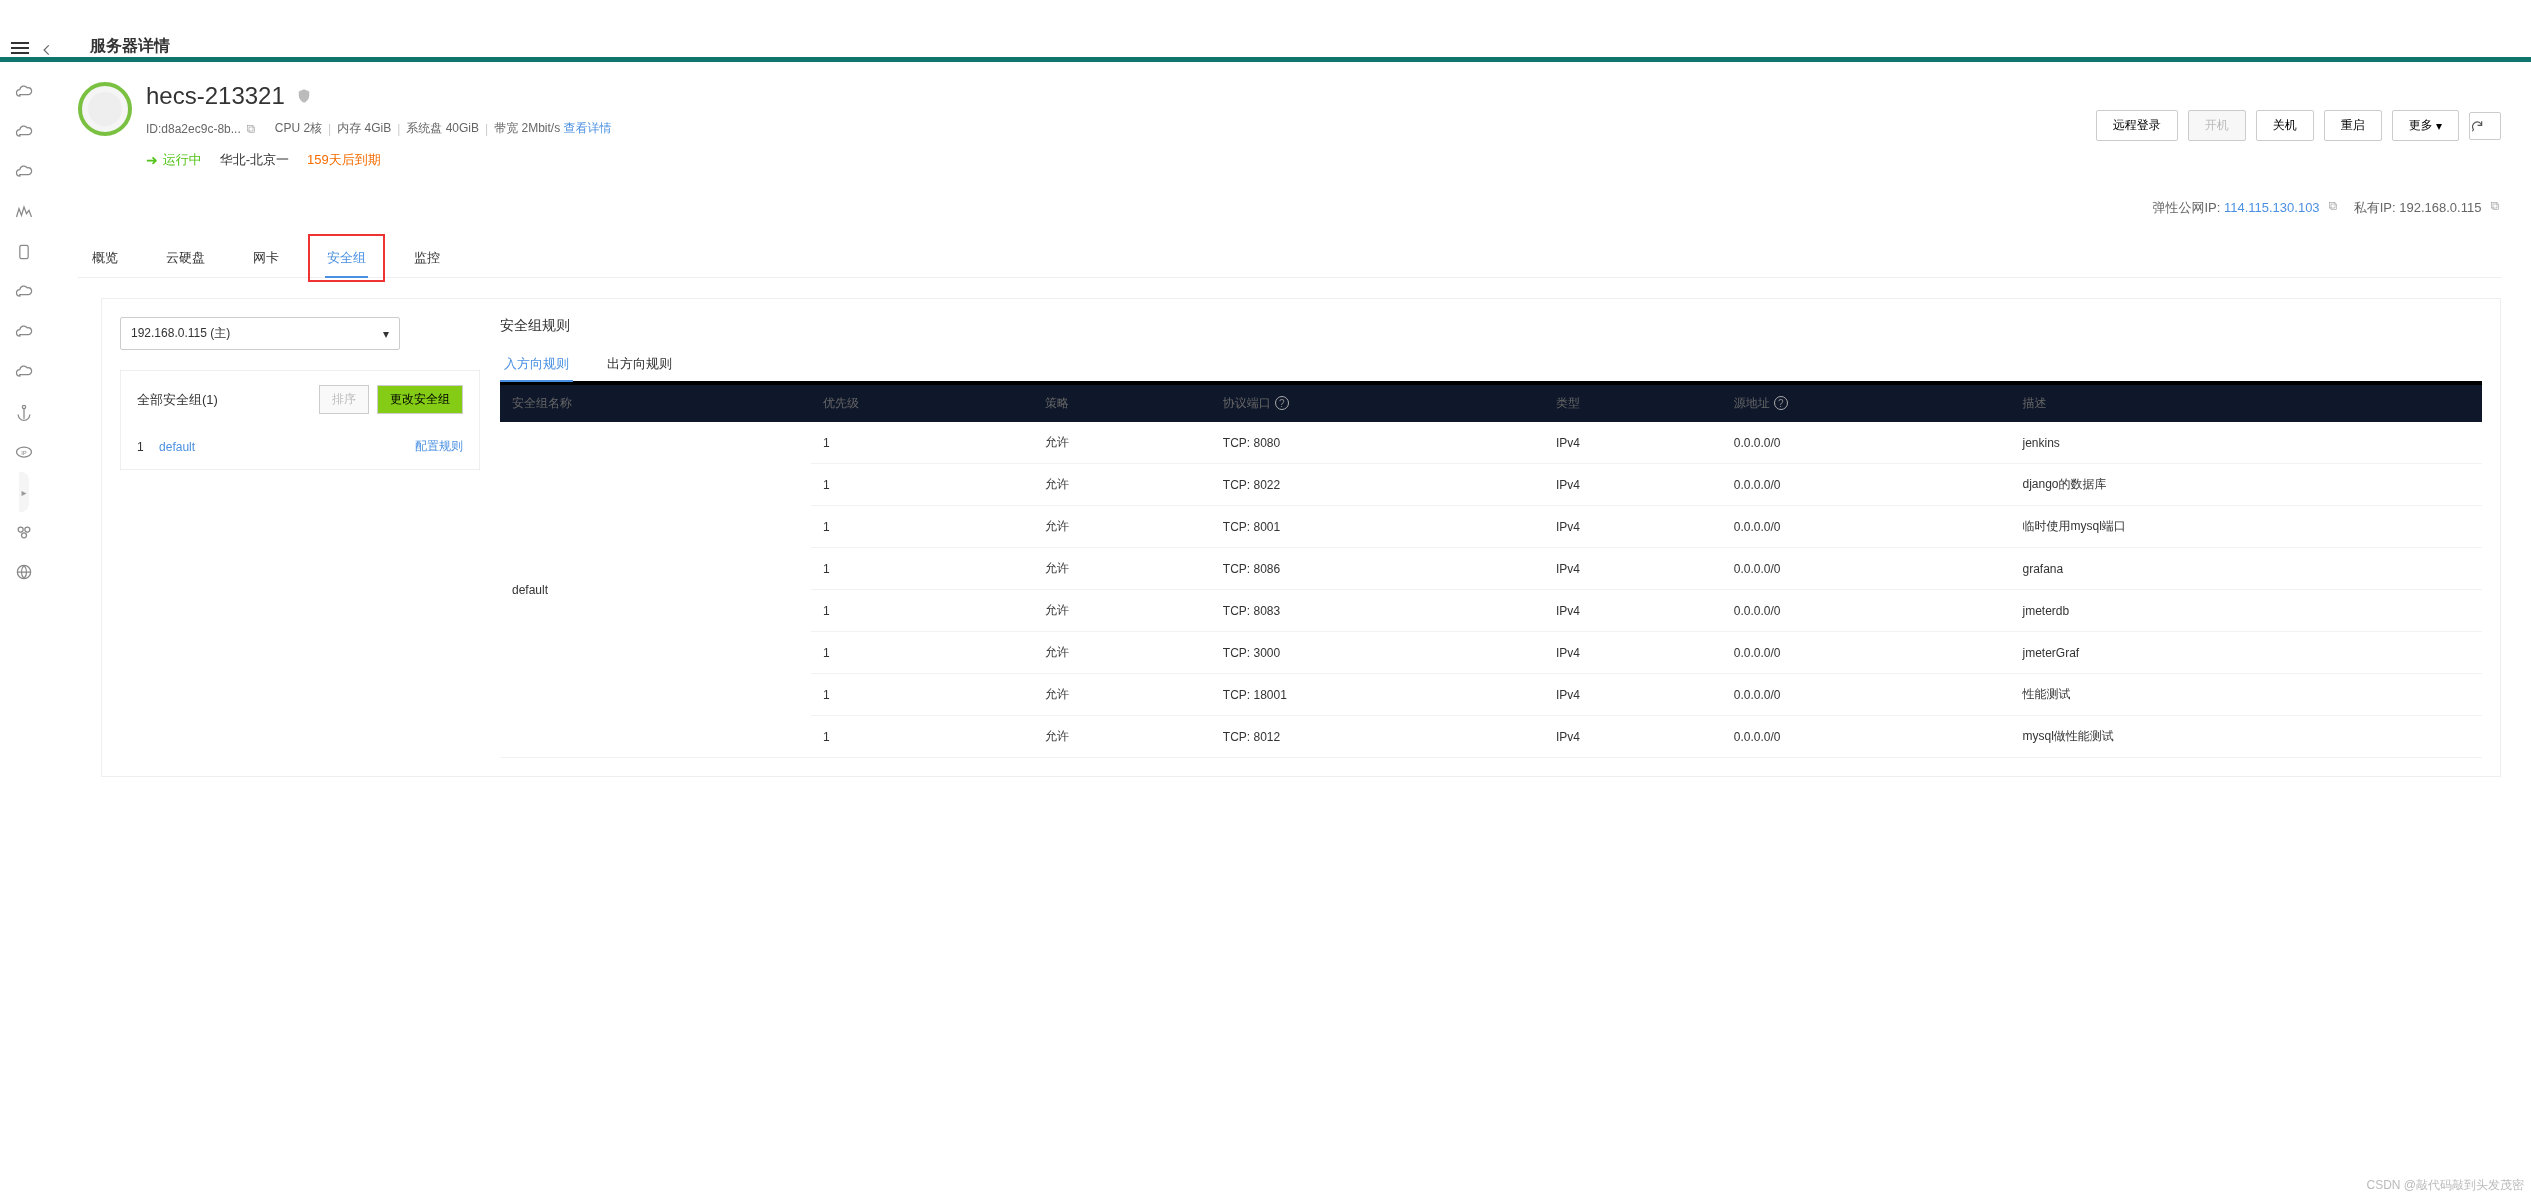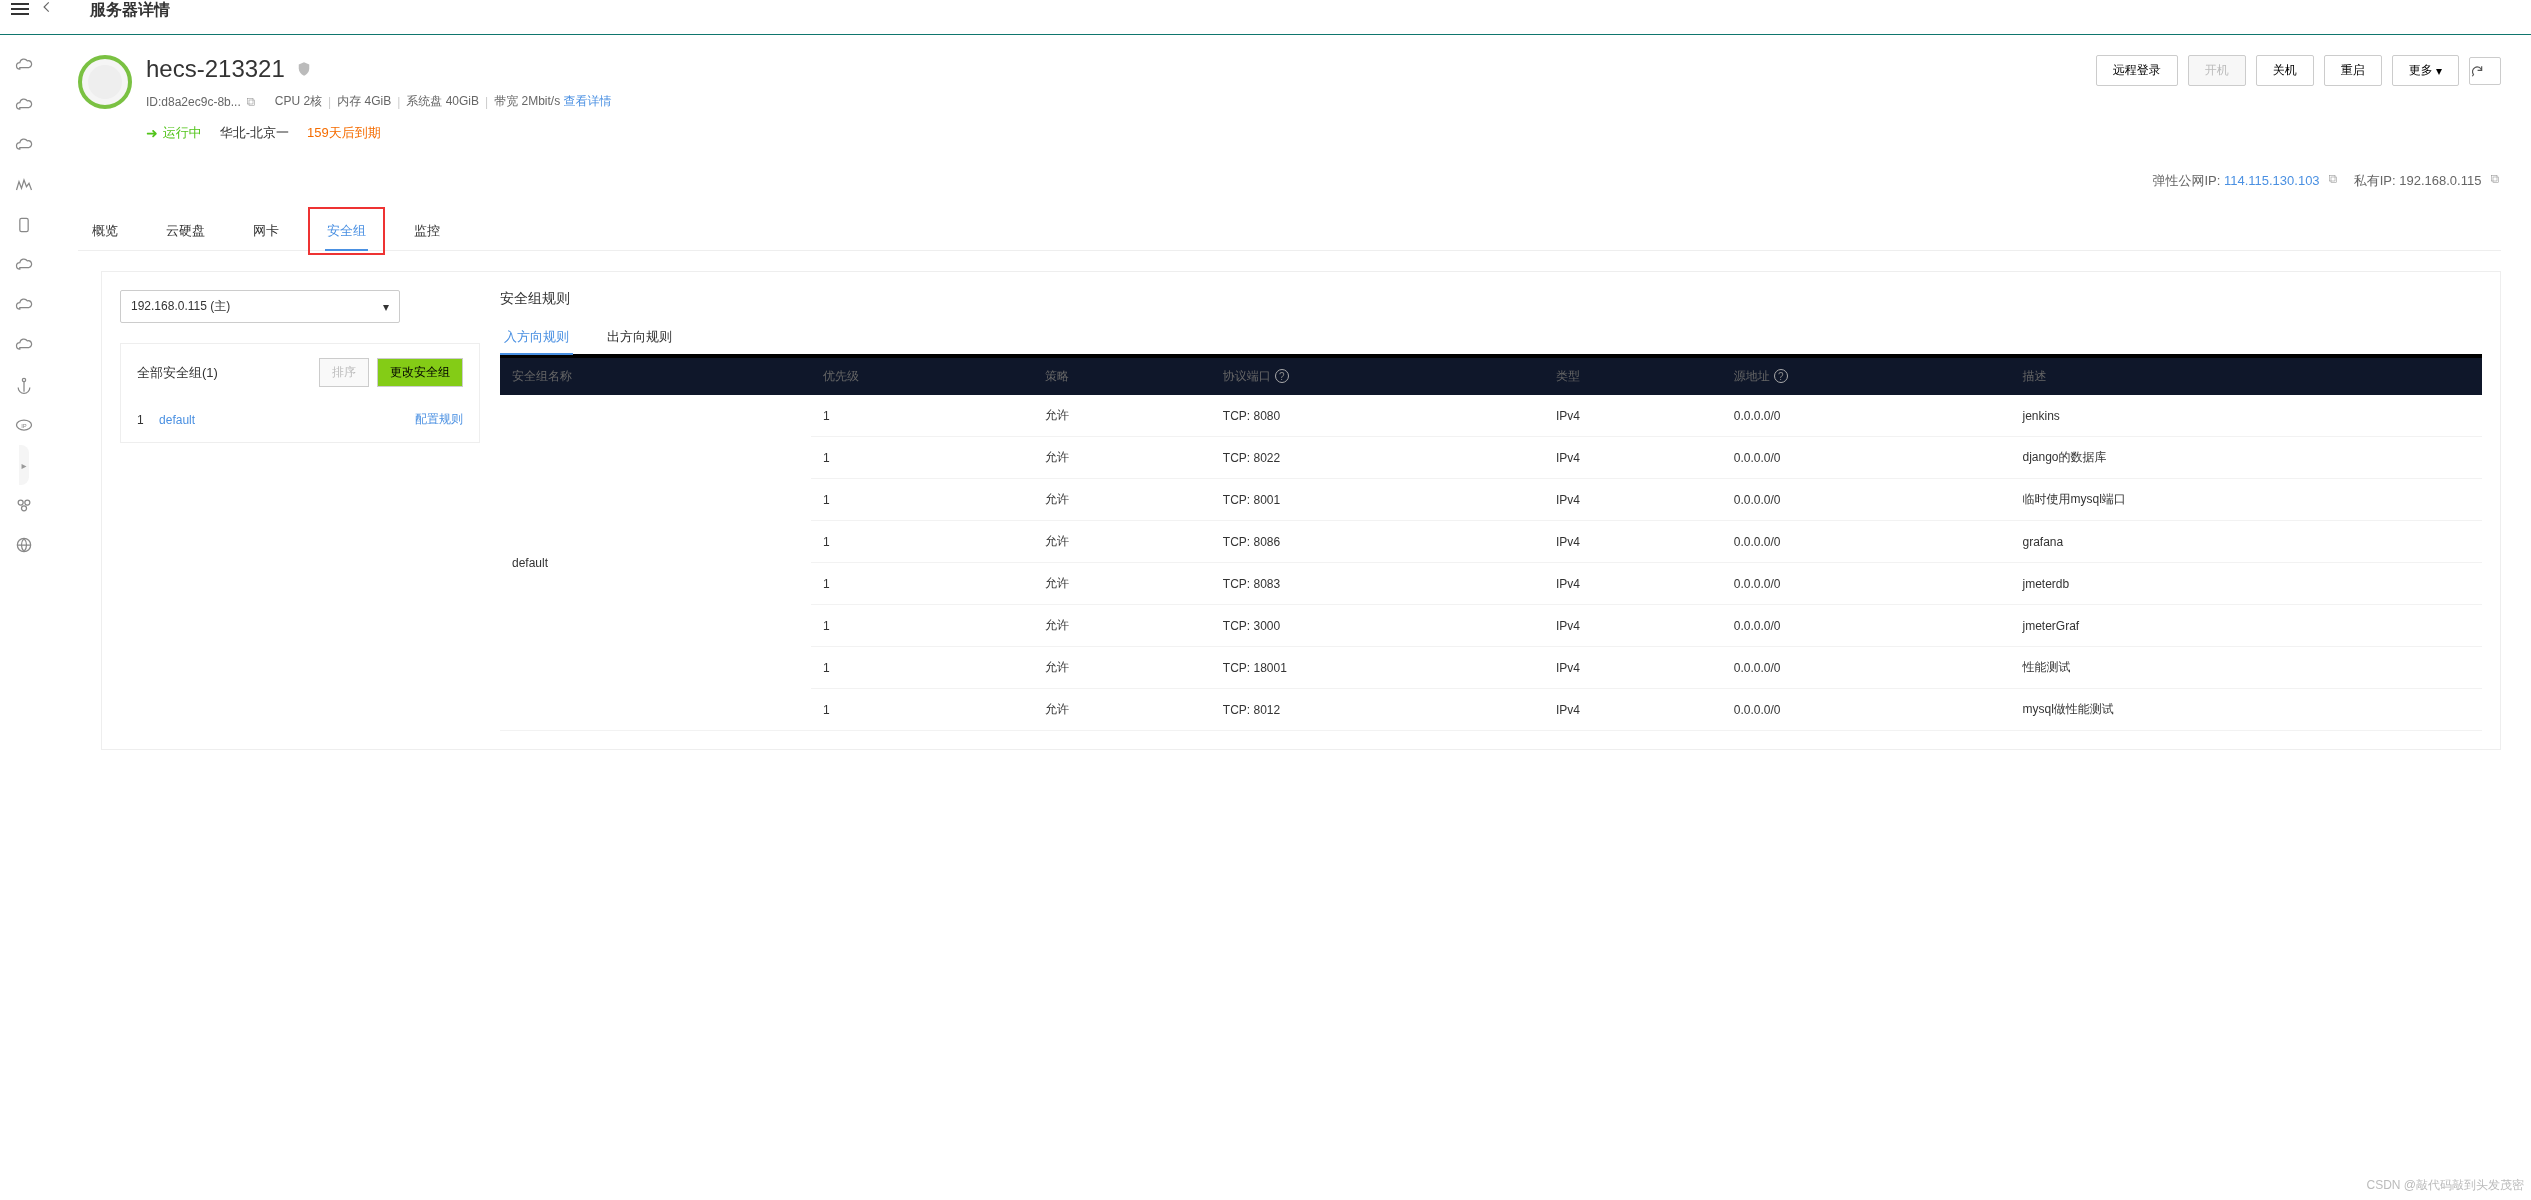--- a/index.html
+++ b/index.html
@@ -1,27 +1,27 @@
 <!DOCTYPE html>
 <html><head>
 <meta charset="utf-8">
 <style>
 * { box-sizing: border-box; margin: 0; padding: 0; }
 body { font-family: "Microsoft YaHei", Arial, sans-serif; font-size: 12px; color: #333; background: #fff; width: 2531px; }
-.topbar { display: flex; align-items: flex-start; height: 35px; border-bottom: 1px solid #0f766e; }
+.topbar { display: flex; align-items: flex-end; height: 62px; border-bottom: 5px solid #0f766e; }
 .menu-btn { width: 40px; text-align: center; cursor: pointer; }
 .back-btn { width: 40px; text-align: center; cursor: pointer; color: #666; font-size: 16px; }
 .page-title { font-size: 16px; font-weight: 600; padding-left: 10px; }
 .main-wrap { display: flex; }
 .sidebar { width: 48px; padding-top: 10px; display: flex; flex-direction: column; align-items: center; }
 .sidebar-icon { width: 24px; height: 24px; margin: 8px 0; color: #888; display: flex; align-items: center; justify-content: center; cursor: pointer; }
 .sidebar-icon svg { width: 20px; height: 20px; stroke: #888; fill: none; stroke-width: 1.5; }
 .expand-handle { position: relative; left: 0px; width: 10px; height: 40px; background: #f5f5f5; border-radius: 0 8px 8px 0; display:flex; align-items:center; justify-content:center; color:#999; font-size:10px;}
 .content { flex: 1; padding: 20px 30px 0 30px; min-width: 0; }
-.server-header { display: flex; align-items: flex-start; justify-content: space-between; }
+.server-header { display: flex; align-items: center; justify-content: space-between; }
 .server-left { display: flex; align-items: flex-start; }
 .server-avatar { width: 54px; height: 54px; border-radius: 50%; border: 4px solid #7ac142; background: #f5f5f5; display: flex; align-items: center; justify-content: center; margin-right: 14px; position:relative; }
 .server-avatar::after{content:""; width:34px; height:34px; background:#eee; border-radius:50%;}
 .server-meta { }
 .server-name-row { display: flex; align-items: center; }
 .server-name { font-size: 24px; font-weight: 400; }
 .shield-icon { margin-left: 10px; color: #aaa; }
 .spec-row { margin-top: 10px; color: #666; font-size: 12px; display:flex; align-items:center;}
 .spec-row .sep { margin: 0 6px; color: #ccc; }
 .spec-link { color: #4a90e2; cursor: pointer; }

